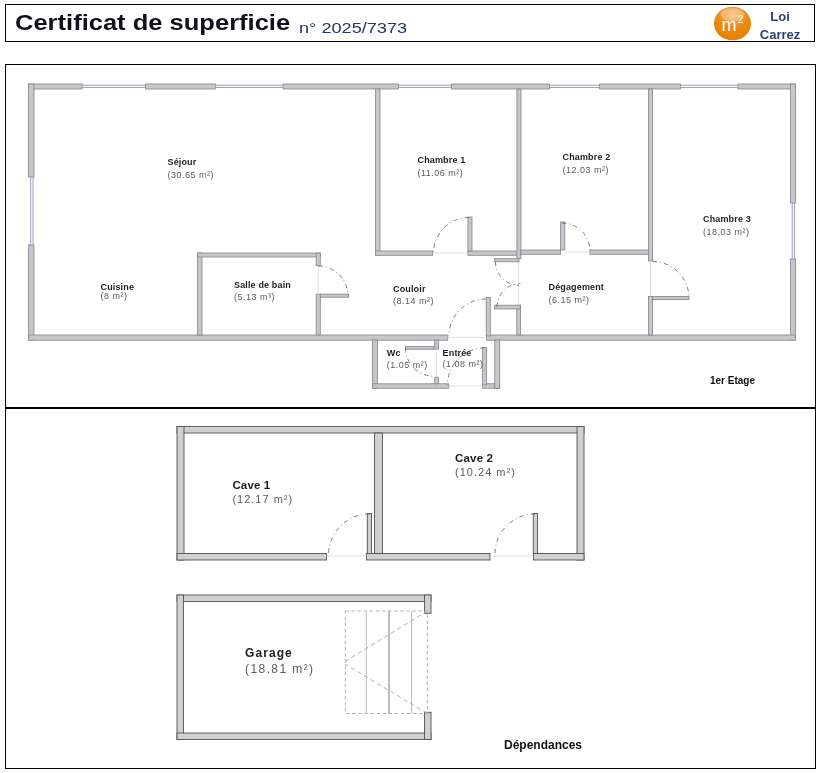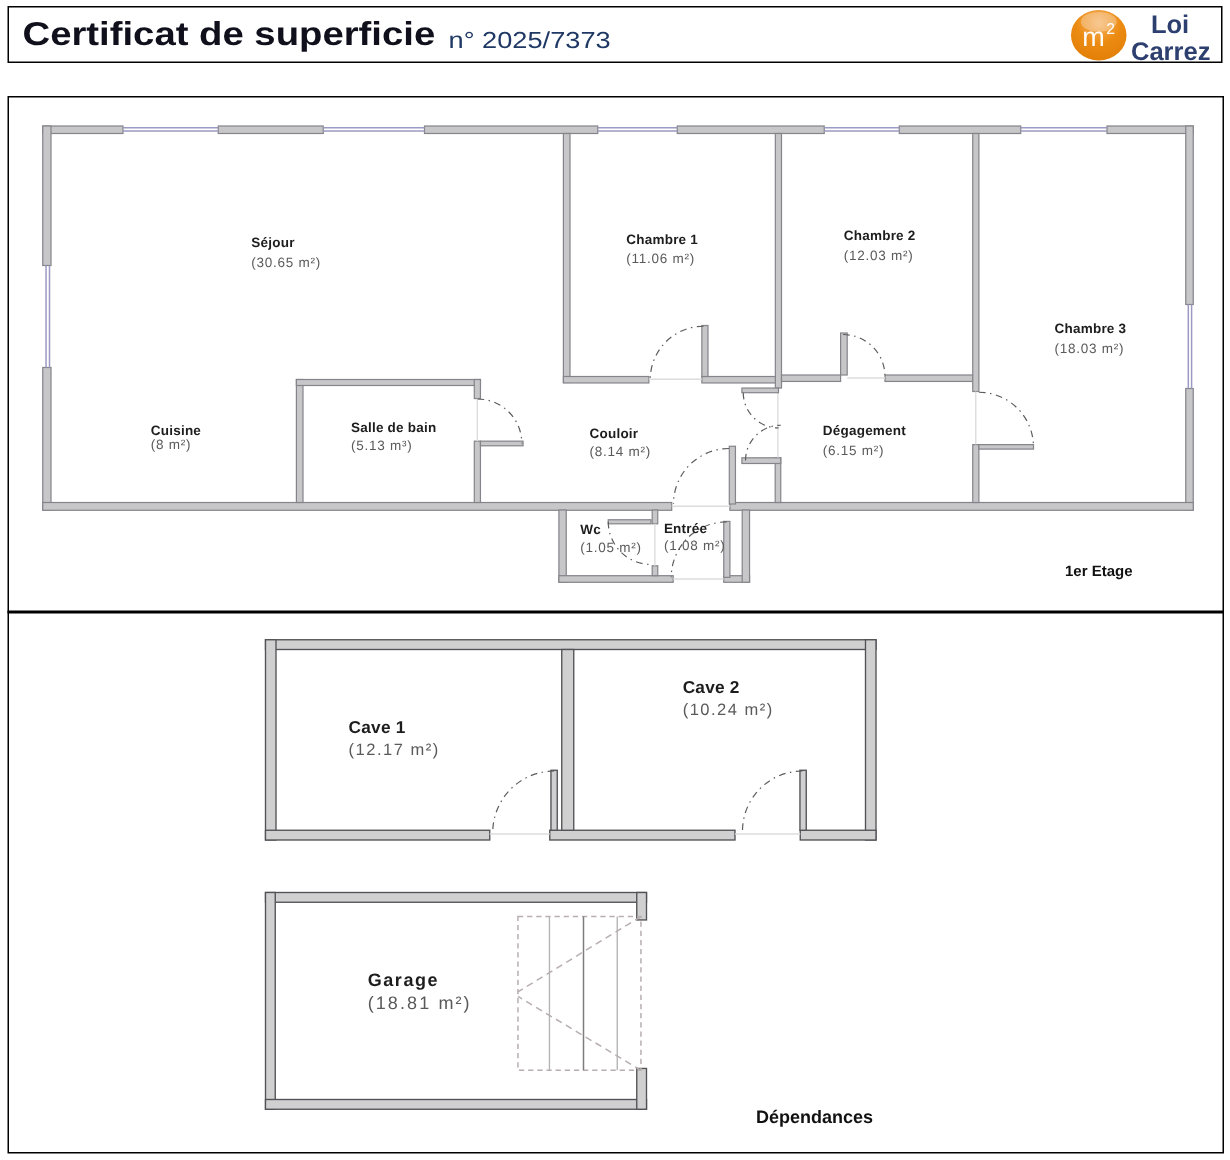--- a/index.html
+++ b/index.html
@@ -25,21 +25,21 @@
       <stop offset="0.45" stop-color="#ec8b11"></stop>
       <stop offset="1" stop-color="#dd7a02"></stop>
     </radialGradient>
   </defs>
   <ellipse cx="20.5" cy="18.5" rx="18.5" ry="16.8" fill="url(#org)"></ellipse>
   <ellipse cx="20.5" cy="9.5" rx="12" ry="6.5" fill="#ffffff" opacity="0.28"></ellipse>
   <text x="9.5" y="25.5" font-size="18" fill="#fff">m</text>
   <text x="25.5" y="17.5" font-size="10.5" fill="#fff">2</text>
 </svg>
 
-<div class="abs" style="left:754px;top:8px;width:52px;text-align:center;font-size:17px;font-weight:bold;color:#2c3f6f;line-height:18px;">Loi<br>Carrez</div>
+<div class="abs" style="left:754px;top:8px;width:52px;text-align:center;font-size:13px;font-weight:bold;color:#2c3f6f;line-height:18px;">Loi<br>Carrez</div>
 
 <div class="abs" style="left:5px;top:64px;width:808.5px;height:703px;border:1.4px solid #000;"></div>
 
 <div class="abs" style="left:5px;top:407.3px;width:811px;height:1.4px;background:#000;"></div>
 <svg class="abs" style="left:0;top:0;" width="820" height="773" viewBox="0 0 820 773">
   <g fill="#c7c7c9" stroke="#84848a" stroke-width="0.8">
 
     <g>
       <rect x="28.5" y="84" width="53.5" height="5"></rect>
       <rect x="145.5" y="84" width="70" height="5"></rect>

